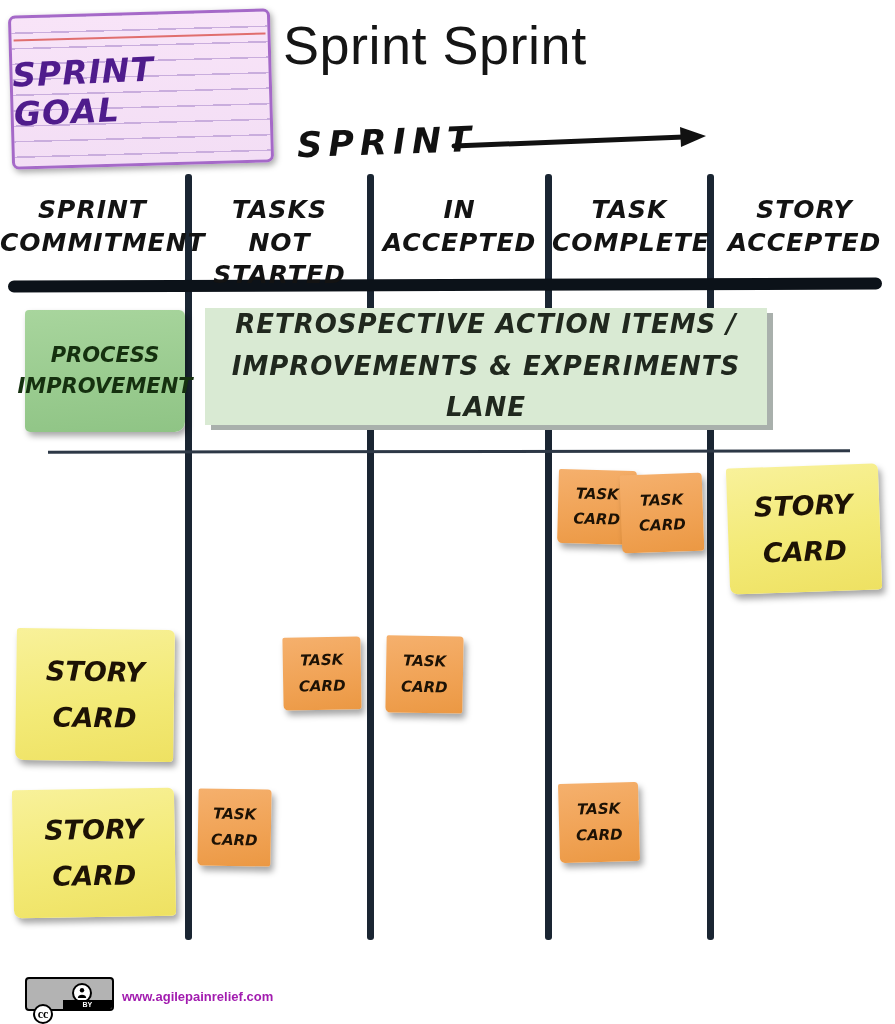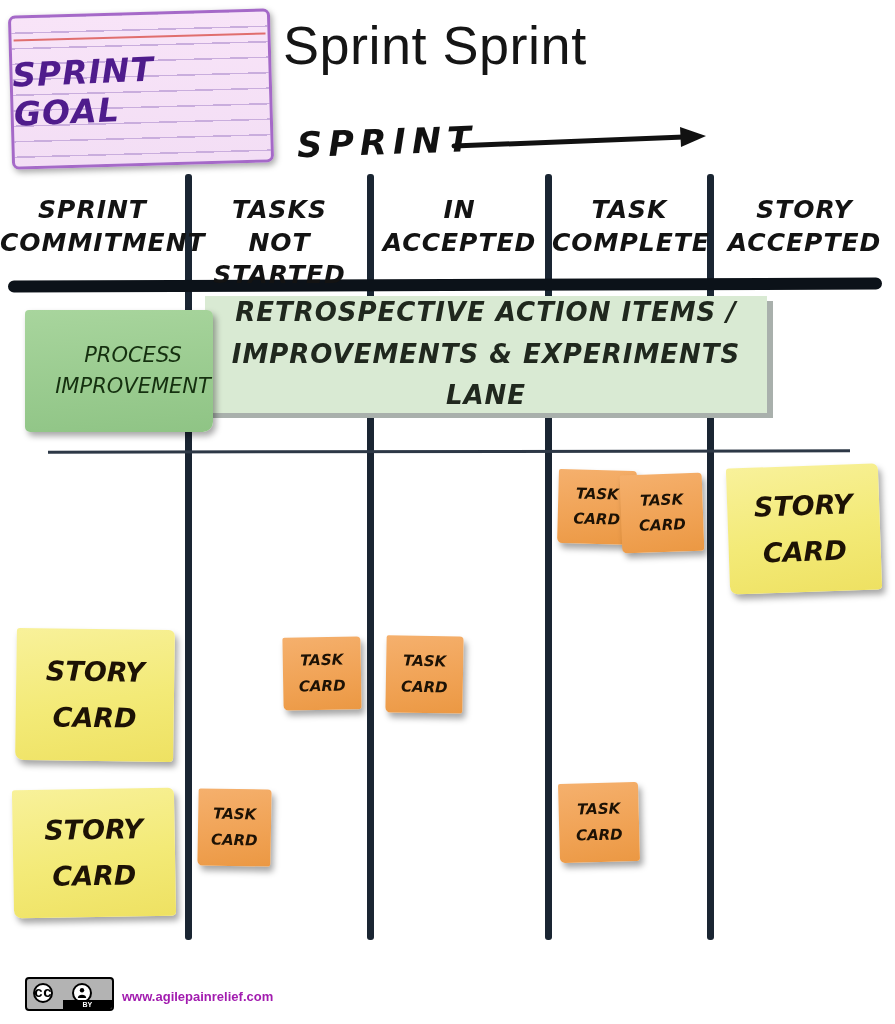--- a/index.html
+++ b/index.html
@@ -44,22 +44,22 @@
   .ch1{left:192px;width:175px;}
   .ch2{left:374px;width:171px;}
   .ch3{left:552px;width:155px;}
   .ch4{left:714px;width:181px;}
 
   
   .process-card{position:absolute;left:25px;top:310px;width:160px;height:122px;
     background:linear-gradient(175deg,#a8d59d,#8fc485);border-radius:4px 6px 10px 5px;
     box-shadow:3px 4px 6px rgba(0,0,0,.35);
     display:flex;align-items:center;justify-content:center;text-align:center;
-    font-size:21px;font-weight:400;color:#15300f;white-space:pre-line;line-height:1.5;z-index:1;padding-left:28px;}
-  .retro-lane{position:absolute;left:205px;top:296px;width:562px;height:117px;
+    font-size:21px;font-weight:700;color:#15300f;white-space:pre-line;line-height:1.5;z-index:1;}
+  .retro-lane{position:absolute;left:205px;top:308px;width:562px;height:117px;
     background:#d9ead3;box-shadow:6px 5px 0 #a9b0ac;
     display:flex;align-items:center;justify-content:center;text-align:center;
     font-size:26px;font-weight:600;color:#20281e;white-space:pre-line;line-height:1.6;
     letter-spacing:1px;z-index:0;}
 
   
   .note{position:absolute;display:flex;align-items:center;justify-content:center;
     text-align:center;font-weight:700;color:#1d1205;white-space:pre-line;z-index:3;
     box-shadow:3px 5px 6px rgba(0,0,0,.35);}
   .story{background:linear-gradient(170deg,#f8f19a 0%,#f3ea77 55%,#eee162 100%);
@@ -76,21 +76,21 @@
   .n6{left:13px;top:789px;width:162px;height:128px;transform:rotate(-1deg);}
   .n7{left:198px;top:789px;width:73px;height:77px;transform:rotate(1deg);}
   .n8{left:559px;top:783px;width:80px;height:79px;transform:rotate(-1.5deg);}
 
   
   .cc-badge{position:absolute;left:25px;top:977px;width:89px;height:34px;background:#b3b3b3;
     border:2px solid #000;border-radius:4px;box-sizing:border-box;}
   .cc-circle{position:absolute;top:4px;width:20px;height:20px;border:2px solid #000;
     border-radius:50%;background:#fff;box-sizing:border-box;display:flex;
     align-items:center;justify-content:center;}
-  .cc-c1{left:6px;font-weight:800;font-size:15px;color:#000;font-family:Liberation Mono, monospace;}
+  .cc-c1{left:6px;font-weight:800;font-size:12px;color:#000;font-family:Liberation Serif, serif;margin-top:21px;}
   .cc-c2{left:45px;}
   .cc-strip{position:absolute;right:0;bottom:0;width:58%;height:9px;background:#000;
     color:#fff;font-size:7px;font-weight:700;display:flex;align-items:center;
     justify-content:center;line-height:1;border-radius:0 0 2px 0;}
   .cc-url{position:absolute;left:122px;top:989px;font-size:13px;font-weight:700;color:#a21caf;}
 </style>
 </head>
 <body>
 
 <div class="board">

